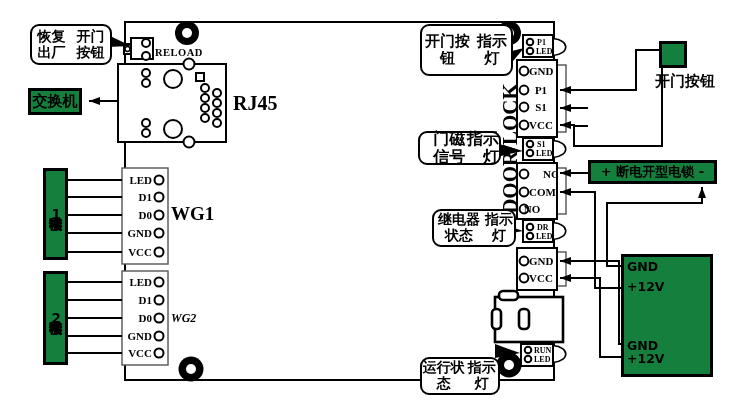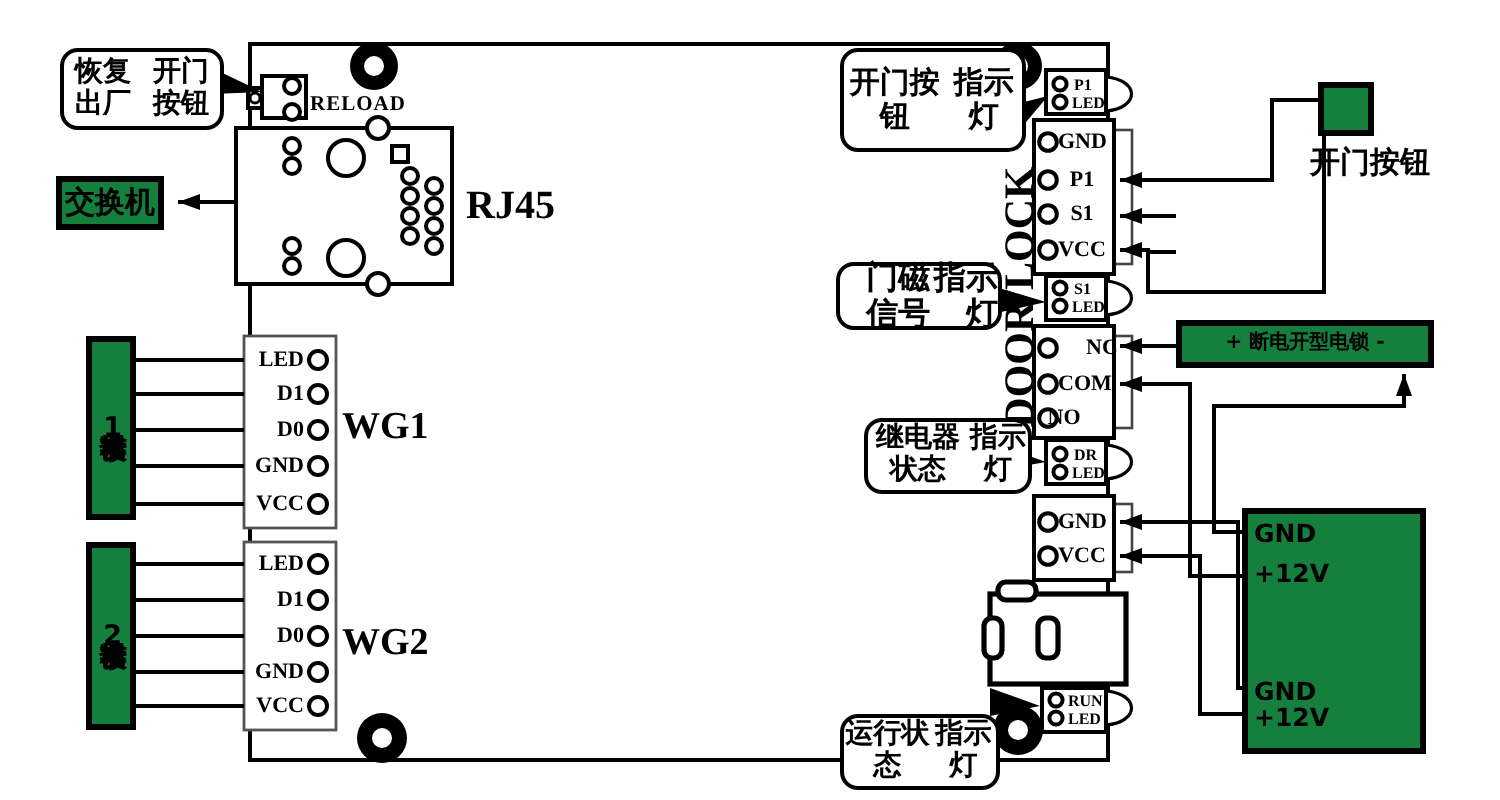--- a/index.html
+++ b/index.html
@@ -212,34 +212,34 @@
     <span>交换机</span>
   </div>
   <div class="thickbox cjk vtext" style="left:43px;top:168px;width:19px;height:86px;font-size:13.5px;">
     <span>韦根读卡器1</span>
   </div>
   <div class="thickbox cjk vtext" style="left:43px;top:271px;width:19px;height:88px;font-size:13.5px;">
     <span>韦根读卡器2</span>
   </div>
   <div class="thickbox" style="left:659px;top:41px;width:22px;height:21px;"></div>
   <div class="abs cjk" style="left:655px;top:72px;font-size:15px;">开门按钮</div>
-  <div class="thickbox cjk" style="left:588px;top:160px;width:123px;height:18px;font-size:10px;white-space:nowrap;">
+  <div class="thickbox cjk" style="left:588px;top:160px;width:123px;height:18px;font-size:13px;white-space:nowrap;">
     <span>+ 断电开型电锁 -</span>
   </div>
   <div class="thickbox" style="left:621px;top:254px;width:86px;height:117px;"></div>
   <span class="psulab" style="left:627px;top:261px;">GND</span>
   <span class="psulab" style="left:627px;top:281px;">+12V</span>
   <span class="abs cjk" style="left:648px;top:299px;font-size:18px;">电源</span>
   <span class="psulab" style="left:627px;top:340px;">GND</span>
   <span class="psulab" style="left:627px;top:353px;">+12V</span>
 
   <span class="abs serif" style="left:155px;top:47px;font-size:10.5px;letter-spacing:0.5px;">RELOAD</span>
   <span class="abs serif" style="left:233px;top:92px;font-size:20px;">RJ45</span>
   <span class="abs serif" style="left:171px;top:203px;font-size:19px;text-align:right;">WG1</span>
-  <span class="abs serif" style="left:171px;top:311px;font-size:19px;">WG2</span>
+  <span class="abs serif" style="left:171px;top:311px;font-size:12px;font-style:italic;">WG2</span>
   <div class="abs serif" style="left:440px;top:136px;width:140px;height:25px;font-size:21px;text-align:center;transform:rotate(-90deg);">DOOR/LOCK</div>
 
   <span class="pin wg" style="left:126px;top:175px;">LED</span>
   <span class="pin wg" style="left:126px;top:192px;">D1</span>
   <span class="pin wg" style="left:126px;top:210px;">D0</span>
   <span class="pin wg" style="left:126px;top:228px;">GND</span>
   <span class="pin wg" style="left:126px;top:247px;">VCC</span>
 
   <span class="pin wg" style="left:126px;top:277px;">LED</span>
   <span class="pin wg" style="left:126px;top:295px;">D1</span>

